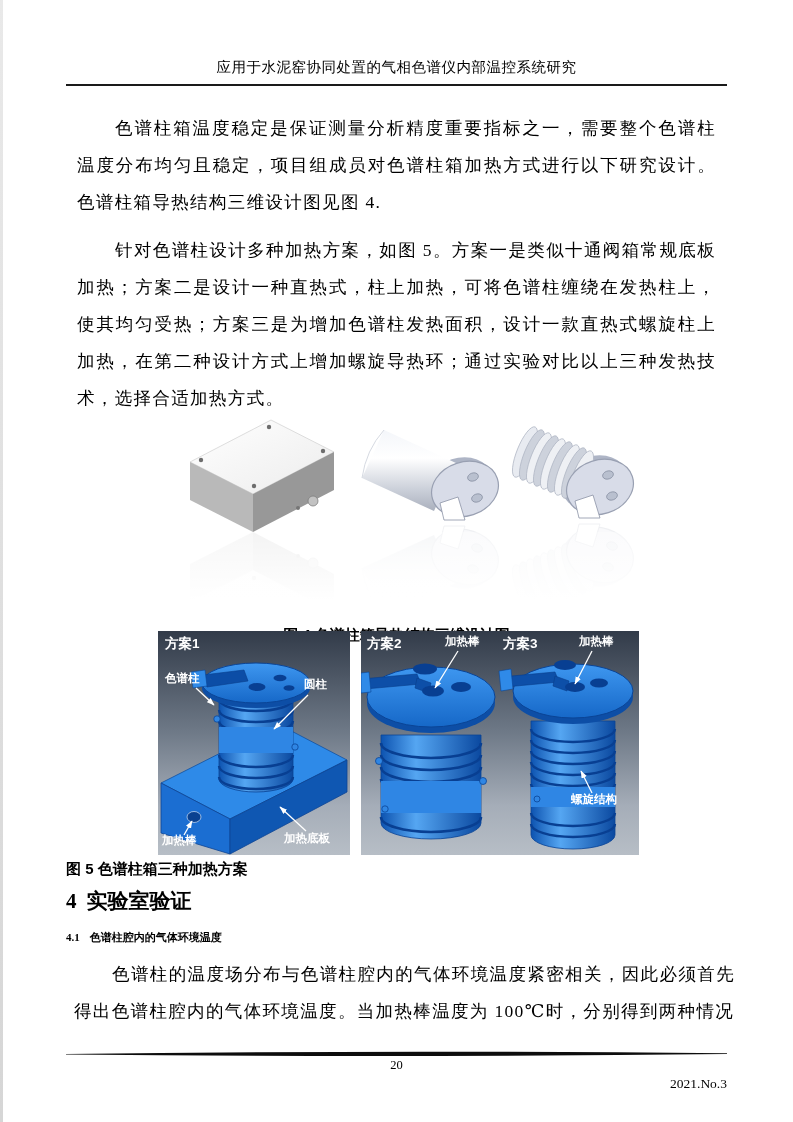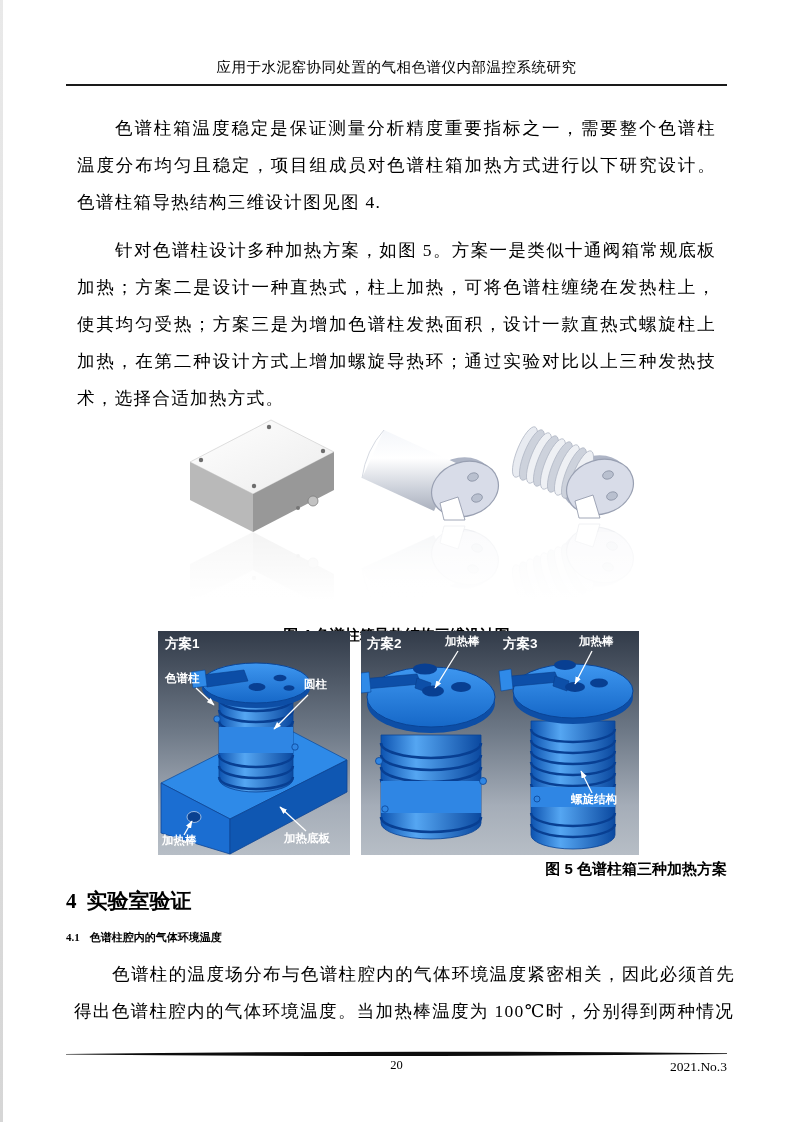--- a/index.html
+++ b/index.html
@@ -12,34 +12,34 @@
   .header-rule{position:absolute;top:84px;left:66px;width:661px;height:2px;background:#1a1a1a;}
   .body-text{position:absolute;top:99px;left:66px;width:661px;font-size:17.5px;line-height:37px;
         text-align:justify;text-justify:inter-character;}
   .body-text p{margin:11px;text-indent:38px;letter-spacing:1.35px;}
   .figure4{position:absolute;top:400px;left:66px;width:661px;}
   .figure-caption{text-align:center;font-family:"Liberation Sans","DejaVu Sans",sans-serif;
         font-weight:bold;font-size:15px;line-height:22px;margin-top:20px;}
   .figure5{position:absolute;top:631px;left:158px;width:479px;height:224px;display:flex;gap:11px;}
   .panel{position:relative;height:224px;}
   .p1{width:192px;} .p2{width:125px;} .p3{width:142px;}
-  .figure5-caption{position:absolute;top:860px;left:66px;width:661px;text-align:right;
+  .figure5-caption{position:absolute;top:860px;left:66px;width:661px;text-align:left;
         font-family:"Liberation Sans","DejaVu Sans",sans-serif;font-weight:bold;font-size:15px;}
   .section-h1{position:absolute;top:886px;left:66px;font-family:"Liberation Sans","DejaVu Sans",sans-serif;
         font-weight:bold;font-size:21px;line-height:30px;}
   .section-h2{position:absolute;top:924px;left:66px;font-family:"Liberation Sans","DejaVu Sans",sans-serif;
         font-weight:bold;font-size:11px;line-height:26px;}
   .sec-num{font-family:"Liberation Serif",serif;margin-right:10px;}
   .para3{position:absolute;top:956px;left:74px;width:661px;font-size:17.5px;line-height:37px;
         text-align:justify;text-justify:inter-character;}
   .para3 p{margin:0;text-indent:38px;letter-spacing:1.35px;}
   .footer-rule{position:absolute;top:1051px;left:66px;width:661px;height:6px;}
   .footer-row{position:absolute;top:1058px;left:66px;width:661px;height:18px;}
   .page-num{position:absolute;left:0;right:0;text-align:center;font-size:12.5px;}
-  .issue{position:absolute;right:0;top:1px;font-size:13.5px;}
+  .issue{position:absolute;right:0;top:18px;font-size:13.5px;}
   svg text{font-family:"Liberation Sans","DejaVu Sans",sans-serif;}
   .lbl{fill:#ffffff;font-size:11.5px;font-weight:600;}
   .ttl{fill:#ffffff;font-size:13.5px;font-weight:700;}
   .arrow{stroke:#ffffff;stroke-width:1.3;fill:none;}
 </style>
 </head>
 <body>
 
 <div class="page">
   <div class="page-edge"></div>

